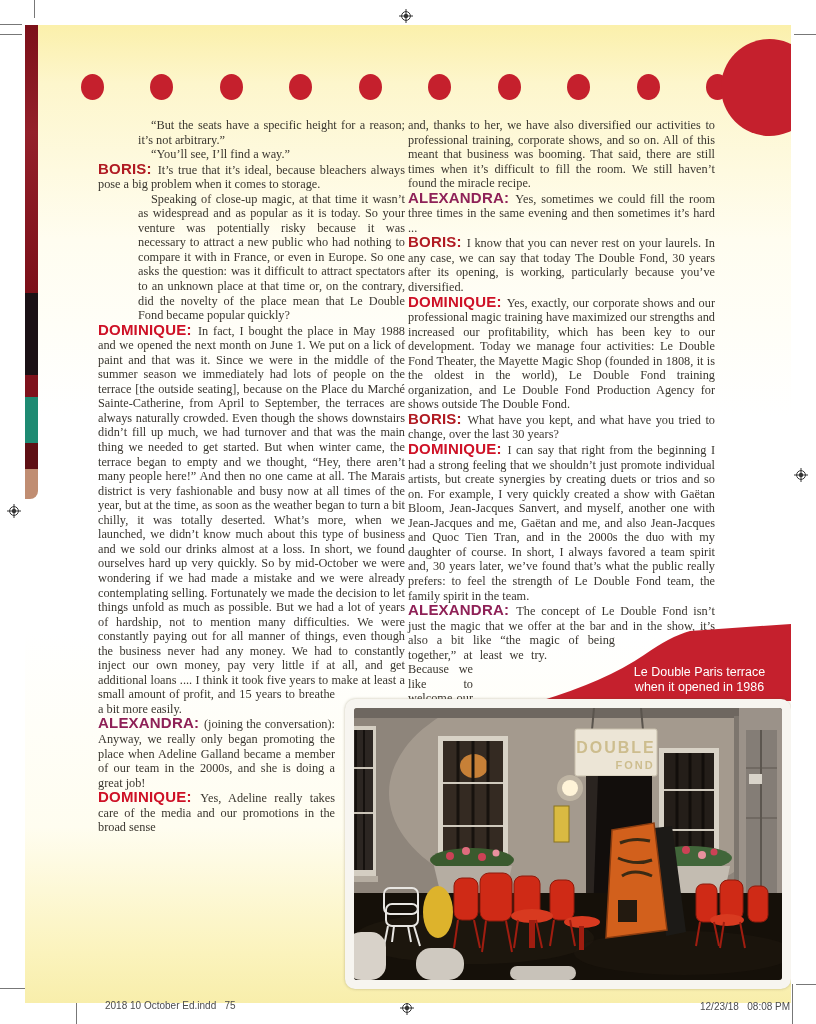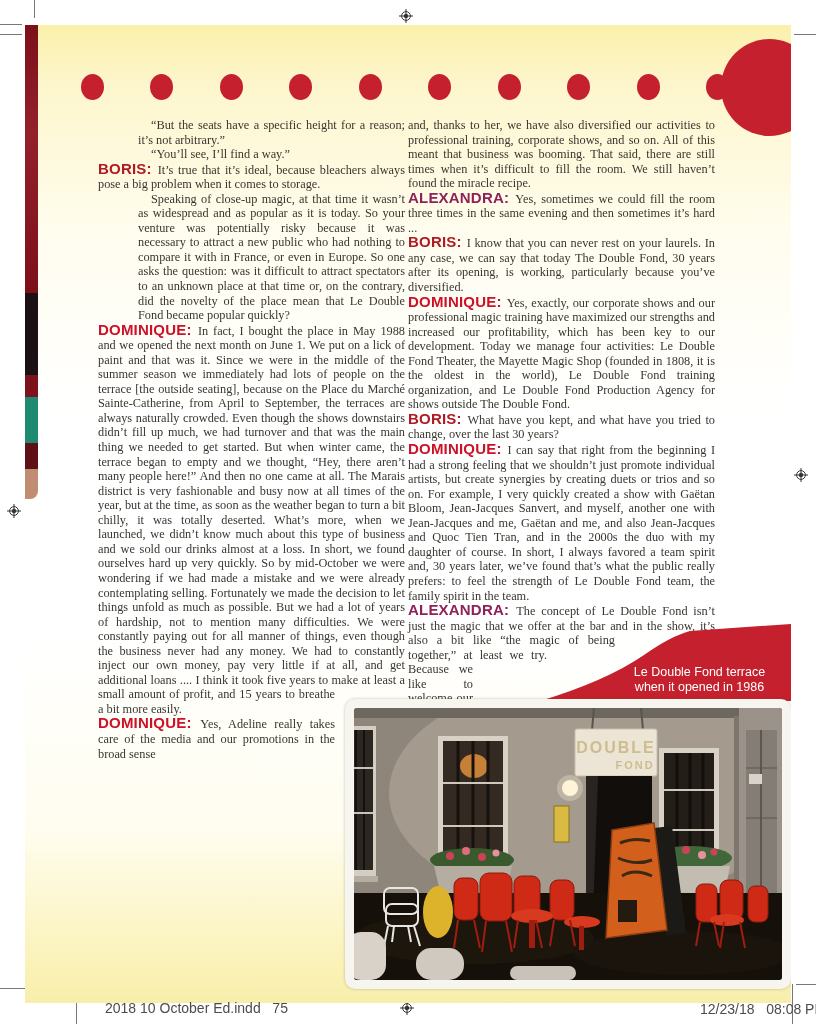--- a/index.html
+++ b/index.html
@@ -57,21 +57,21 @@
     position:absolute;left:320px;top:674px;width:446px;height:290px;
     background:#f7f5f0;border-radius:10px;padding:9px;box-sizing:border-box;
     box-shadow:0 0 3px rgba(90,80,40,.35);
   }
   .photo svg{display:block;border-radius:3px;}
   
   .regmark{position:absolute;width:14px;height:14px;}
   .crop{position:absolute;background:#777;}
   .slug{
     position:absolute;font-family:"Liberation Sans","DejaVu Sans",sans-serif;
-    font-size:14px;color:#4c4c4c;white-space:pre;
+    font-size:10px;color:#4c4c4c;white-space:pre;
   }
   .slug-left{left:105px;top:1000px;}
   .slug-right{left:700px;top:1001px;}
 </style>
 </head>
 <body>
 
 <div class="crop" style="left:34px;top:0;width:1px;height:18px;"></div>
 <div class="crop" style="left:0;top:24px;width:22px;height:1px;"></div>
 <div class="crop" style="left:0;top:34px;width:22px;height:1px;"></div>
@@ -132,20 +132,21 @@
   <div class="big-circle"></div>
 
   <div class="col col-left">
     <div class="wrapL1"></div>
     <div class="wrapL2"></div>
   <p class="article-para indent">“But the seats have a specific height for a reason; it’s not arbitrary.”</p>
       <p class="article-para indent">“You’ll see, I’ll find a way.”</p>
       <p class="article-para"><span class="speaker" style="color: rgb(176, 26, 34);">BORIS: </span>It’s true that it’s ideal, because bleachers always pose a big problem when it comes to storage.</p>
       <p class="article-para indent">Speaking of close-up magic, at that time it wasn’t as widespread and as popular as it is today. So your venture was potentially risky because it was necessary to attract a new public who had nothing to compare it with in France, or even in Europe. So one asks the question: was it difficult to attract spectators to an unknown place at that time or, on the contrary, did the novelty of the place mean that Le Double Fond became popular quickly?</p>
       <p class="article-para"><span class="speaker" style="color: rgb(206, 17, 38);">DOMINIQUE: </span>In fact, I bought the place in May 1988 and we opened the next month on June 1. We put on a lick of paint and that was it. Since we were in the middle of the summer season we immediately had lots of people on the terrace [the outside seating], because on the Place du Marché Sainte-Catherine, from April to September, the terraces are always naturally crowded. Even though the shows downstairs didn’t fill up much, we had turnover and that was the main thing we needed to get started. But when winter came, the terrace began to empty and we thought, “Hey, there aren’t many people here!” And then no one came at all. The Marais district is very fashionable and busy now at all times of the year, but at the time, as soon as the weather began to turn a bit chilly, it was totally deserted. What’s more, when we launched, we didn’t know much about this type of business and we sold our drinks almost at a loss. In short, we found ourselves hard up very quickly. So by mid-October we were wondering if we had made a mistake and we were already contemplating selling. Fortunately we made the decision to let things unfold as much as possible. But we had a lot of years of hardship, not to mention many difficulties. We were constantly paying out for all manner of things, even though the business never had any money. We had to constantly inject our own money, pay very little if at all, and get additional loans .... I think it took five years to make at least a small amount of profit, and 15 years to breathe a bit more easily.</p>
+      <p class="article-para"><span class="speaker" style="color: rgb(142, 33, 87);">ALEXANDRA: </span>(joining the conversation): Anyway, we really only began promoting the place when Adeline Galland became a member of our team in the 2000s, and she is doing a great job!</p>
       <p class="article-para"><span class="speaker" style="color: rgb(206, 17, 38);">DOMINIQUE: </span>Yes, Adeline really takes care of the media and our promotions in the broad sense</p>
     </div>
 
   <div class="col col-right">
     <div class="wrapR1"></div>
     <div class="wrapR2"></div>
     <div class="wrapR3"></div>
     <div class="wrapR4"></div>
   <p class="article-para">and, thanks to her, we have also diversified our activities to professional training, corporate shows, and so on. All of this meant that business was booming. That said, there are still times when it’s difficult to fill the room. We still haven’t found the miracle recipe.</p>
       <p class="article-para"><span class="speaker" style="color: rgb(142, 33, 87);">ALEXANDRA: </span>Yes, sometimes we could fill the room three times in the same evening and then sometimes it’s hard ...</p>
@@ -153,21 +154,21 @@
       <p class="article-para"><span class="speaker" style="color: rgb(206, 17, 38);">DOMINIQUE: </span>Yes, exactly, our corporate shows and our professional magic training have maximized our strengths and increased our profitability, which has been key to our development. Today we manage four activities: Le Double Fond Theater, the Mayette Magic Shop (founded in 1808, it is the oldest in the world), Le Double Fond training organization, and Le Double Fond Production Agency for shows outside The Double Fond.</p>
       <p class="article-para"><span class="speaker" style="color: rgb(176, 26, 34);">BORIS: </span>What have you kept, and what have you tried to change, over the last 30 years?</p>
       <p class="article-para"><span class="speaker" style="color: rgb(206, 17, 38);">DOMINIQUE: </span>I can say that right from the beginning I had a strong feeling that we shouldn’t just promote individual artists, but create synergies by creating duets or trios and so on. For example, I very quickly created a show with Gaëtan Bloom, Jean-Jacques Sanvert, and myself, another one with Jean-Jacques and me, Gaëtan and me, and also Jean-Jacques and Quoc Tien Tran, and in the 2000s the duo with my daughter of course. In short, I always favored a team spirit and, 30 years later, we’ve found that’s what the public really prefers: to feel the strength of Le Double Fond team, the family spirit in the team.</p>
       <p class="article-para"><span class="speaker" style="color: rgb(142, 33, 87);">ALEXANDRA: </span>The concept of Le Double Fond isn’t just the magic that we offer at the bar and in the show, it’s also a bit like “the magic of being together,” at least we try. Because we like to welcome our customers as if they are family, as if we were welcoming them to our home. Often, in Paris especially, people aren’t</p>
     </div>
 
   <svg class="caption-swoosh" viewBox="0 0 251 84">
     <path d="M0 84 Q66 64 104 38 Q131 19 150 14 L251 7 L251 84 Z" fill="#c5202d"></path>
   </svg>
   <div class="caption-text">
-    <div>Le Double Fond terrace</div>
+    <div>Le Double Paris terrace</div>
     <div>when it opened in 1986</div>
   </div>
 
   <div class="photo">
     <svg width="428" height="272" viewBox="0 0 428 272">
 
       <rect x="0" y="0" width="428" height="272" fill="#8e857b"></rect>
       <ellipse cx="235" cy="85" rx="200" ry="115" fill="#b6ac9f" opacity="0.55"></ellipse>
       <rect x="0" y="0" width="428" height="10" fill="#6e6760"></rect>
 

